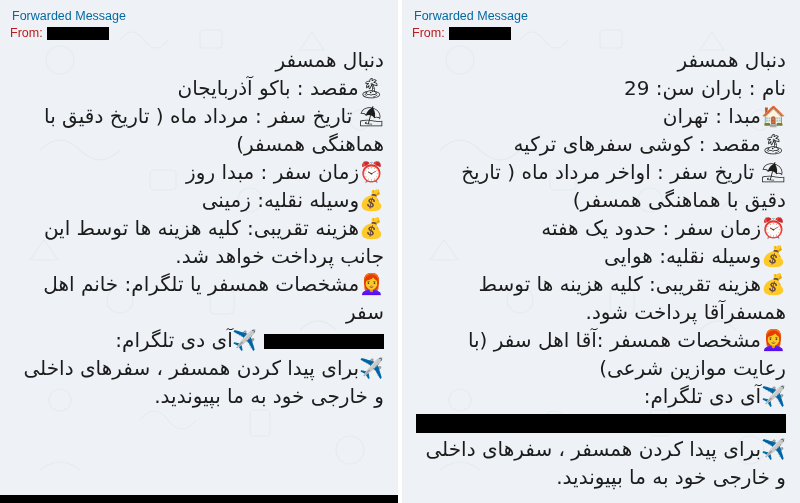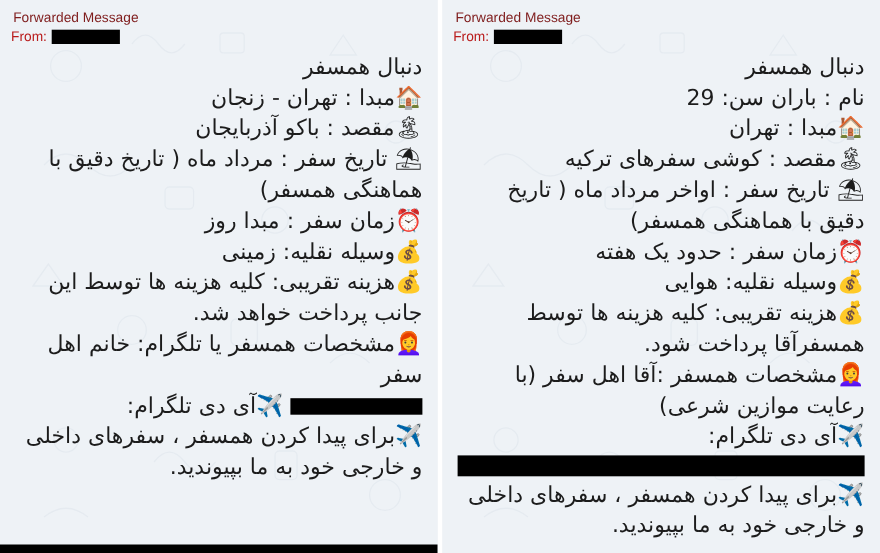--- a/index.html
+++ b/index.html
@@ -30,21 +30,21 @@
     width:4px;height:503px;background:#ffffff;
     position:relative;z-index:5;
   }
   .msg{
     position:relative;z-index:2;
     padding:6px 10px 0 10px;
     box-sizing:border-box;
     height:100%;
   }
   .fwd{
-    color:#7f1d1d;
+    color:#0369a1;
     font-size:12.5px;
     line-height:16px;
     margin:2px 0 2px 2px;
     font-family:"Liberation Sans",sans-serif;
   }
   .fromline{
     display:flex;align-items:center;
     gap:4px;
     font-size:12.5px;
     color:#b91c1c;
@@ -141,21 +141,20 @@
 
   <div class="panel left">
     <div class="msg">
       <div class="fwd">Forwarded Message</div>
       <div class="fromline">
         <span>From:</span>
         <span class="redact" style="width:62px;"></span>
       </div>
       <div class="body">
         <span class="line title">دنبال همسفر</span>
-        <span class="line">🏠مبدا :   تهران - زنجان</span>
         <span class="line">🏝مقصد : باکو آذربایجان</span>
         <span class="line">⛱ تاریخ سفر : مرداد ماه ( تاریخ دقیق با هماهنگی همسفر)</span>
         <span class="line">⏰زمان سفر : مبدا روز</span>
         <span class="line">💰وسیله نقلیه: زمینی</span>
         <span class="line">💰هزینه تقریبی:  کلیه هزینه ها توسط این جانب پرداخت خواهد شد.</span>
         <span class="line">👩‍🦰مشخصات همسفر یا تلگرام: خانم اهل سفر</span>
         <span class="line">
           <span class="redact-inline" style="width:120px;"></span>
           <span>✈️آی دی تلگرام:</span>
         </span>

